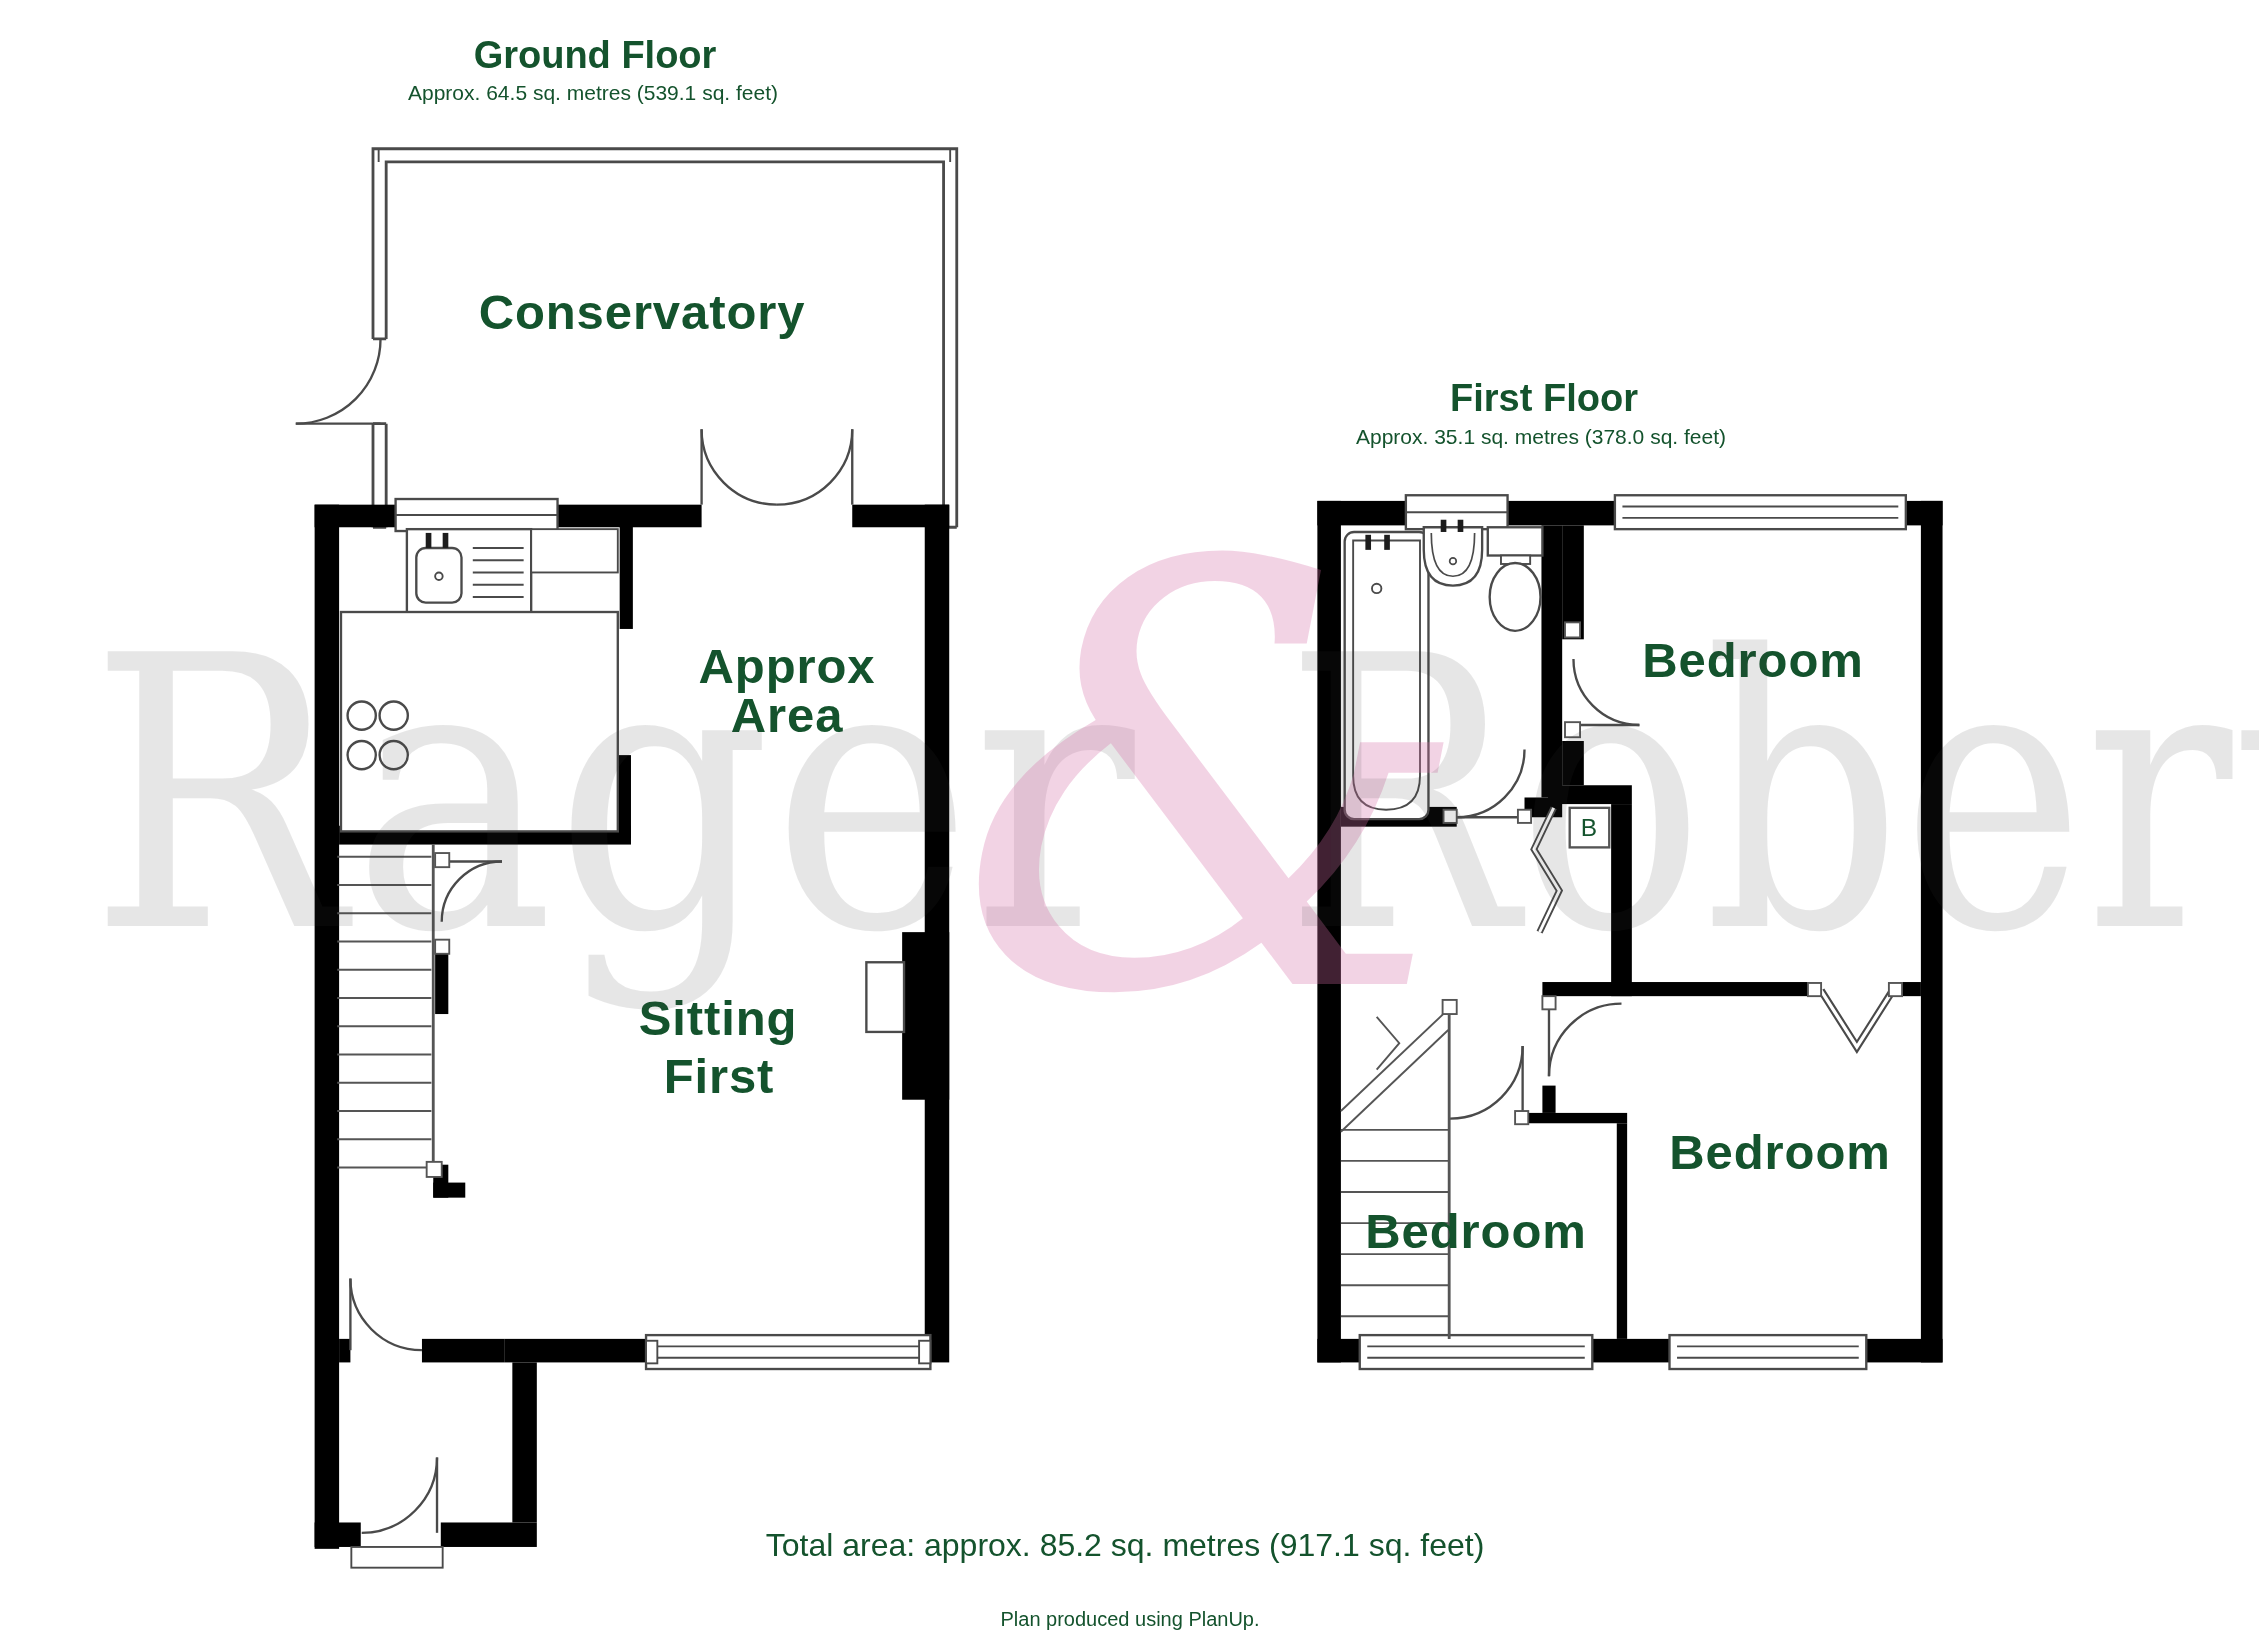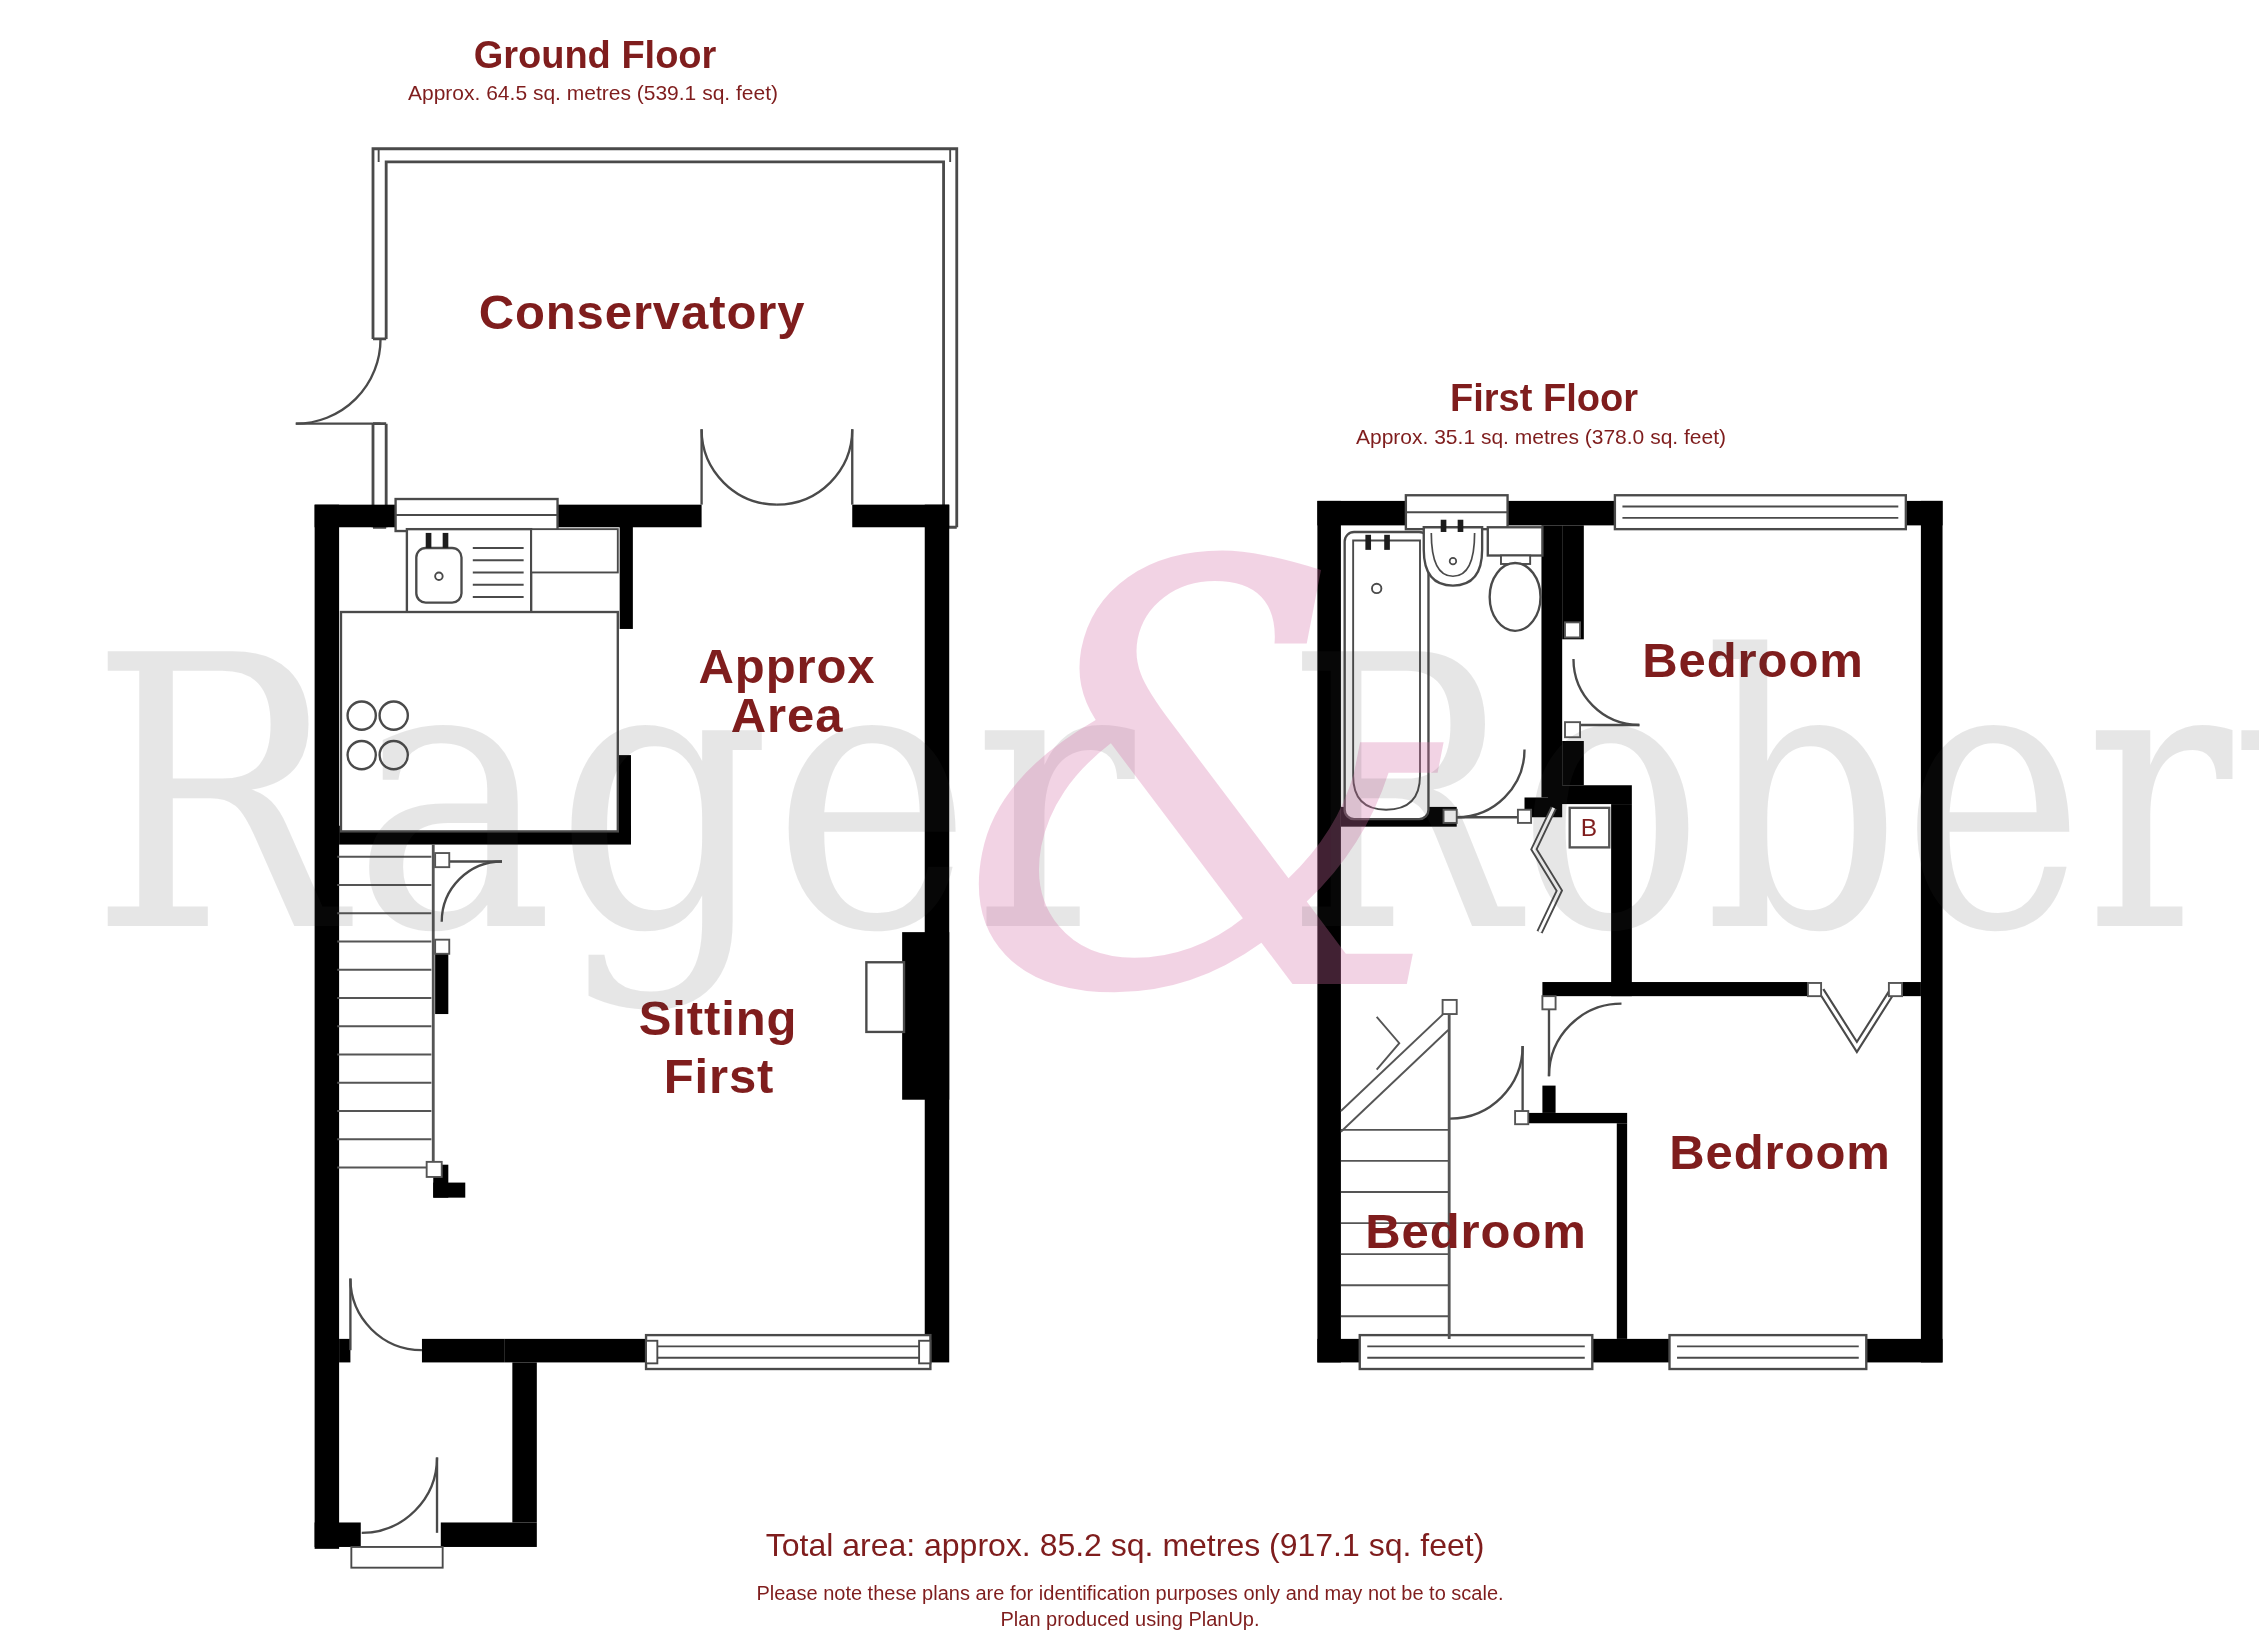--- a/index.html
+++ b/index.html
@@ -1,20 +1,20 @@
 <!DOCTYPE html>
 <html style="font-size:15px"><head>
 <meta charset="utf-8">
 <style>
   html,body{margin:0;padding:0;background:#ffffff;}
   body{width:2260px;height:1643px;overflow:hidden;position:relative;
        font-family:"Liberation Sans", sans-serif;}
   .stage{position:absolute;left:0;top:0;width:2260px;height:1643px;background:#fff;}
   svg{position:absolute;left:0;top:0;}
-  .lbl{position:absolute;transform:translate(-50%,-50%);white-space:nowrap;color:#7f1d1d;}
+  .lbl{position:absolute;transform:translate(-50%,-50%);white-space:nowrap;color:#14532d;}
   .room-lbl{font-size:49px;font-weight:bold;letter-spacing:0.9px;line-height:1.18;text-align:center;}
   .plan-title{font-size:38px;font-weight:bold;}
   .plan-area{font-size:21px;}
   .boiler-lbl{font-size:24.5px;font-weight:normal;}
   .footer-total{font-size:32px;}
   .footer-note{font-size:20px;}
   .wm{position:absolute;pointer-events:none;font-family:"DejaVu Serif", serif;line-height:1;}
   .wm-word{color:#3c3c3c;opacity:0.12;font-size:377px;display:inline-block;transform-origin:left center;}
   .wm-amp{color:#d76fa8;opacity:0.30;font-size:584px;font-style:italic;display:inline-block;}
 </style>
@@ -282,21 +282,20 @@
   <div class="lbl room-lbl" style="left:718px;top:1019px;">Sitting</div>
   <div class="lbl room-lbl" style="left:719px;top:1077px;">First</div>
 
   <div class="lbl room-lbl" style="left:1753px;top:661px;">Bedroom</div>
   <div class="lbl room-lbl" style="left:1780px;top:1153px;">Bedroom</div>
   <div class="lbl room-lbl" style="left:1476px;top:1232px;">Bedroom</div>
 
   <div class="lbl boiler-lbl" style="left:1589px;top:828px;">B</div>
 
   <div class="lbl footer-total" style="left:1125px;top:1545px;">Total area: approx. 85.2 sq. metres (917.1 sq. feet)</div>
-  <div class="lbl footer-note" style="left:1130px;top:1593px;">Please note these plans are for identification purposes only and may not be to scale.</div>
   <div class="lbl footer-note" style="left:1130px;top:1619px;">Plan produced using PlanUp.</div>
 
   <div class="wm" style="left:89px;top:607px;">
     <span class="wm-word" style="transform:scaleX(0.9);">Rager</span>
   </div>
   <div class="wm" style="left:956px;top:490px;">
     <span class="wm-amp">&amp;</span>
   </div>
   <div class="wm" style="left:1285px;top:607px;">
     <span class="wm-word" style="transform:scaleX(0.82);">Roberts</span>

